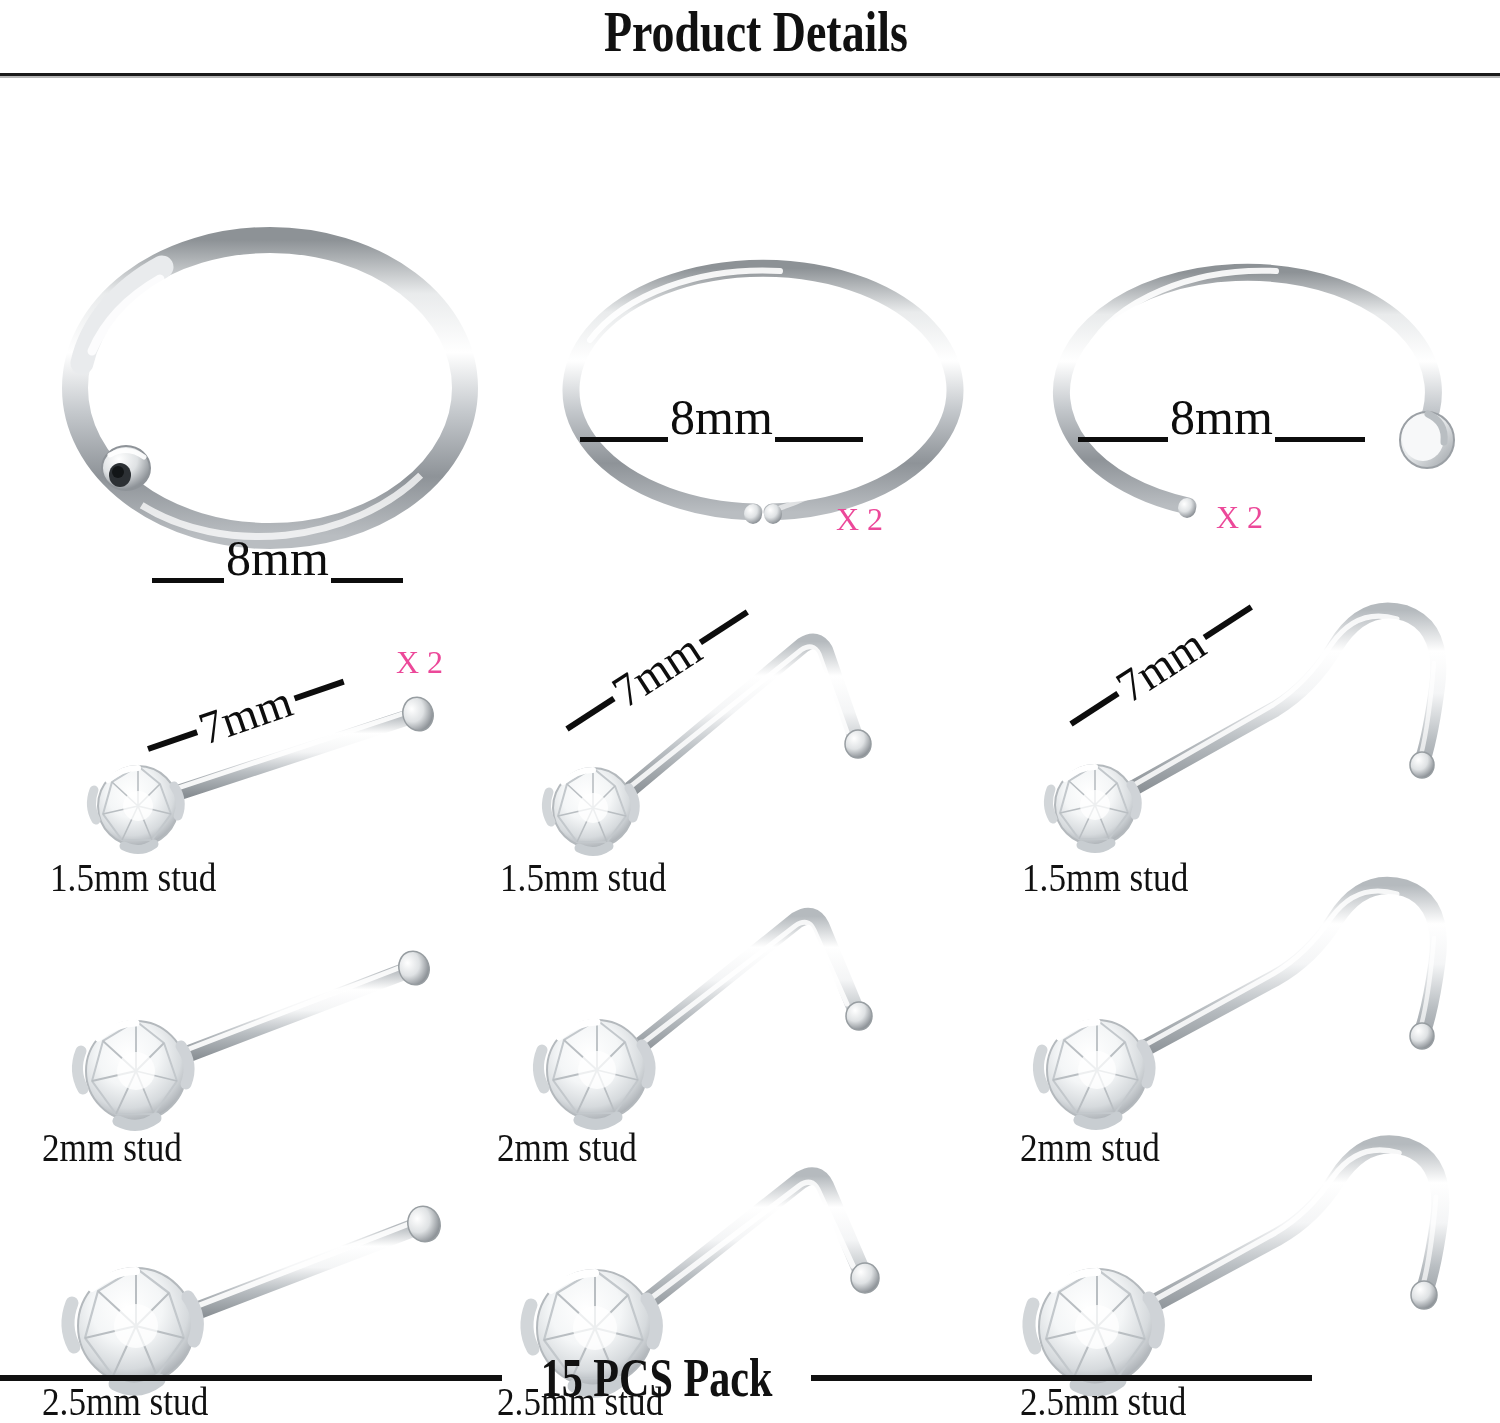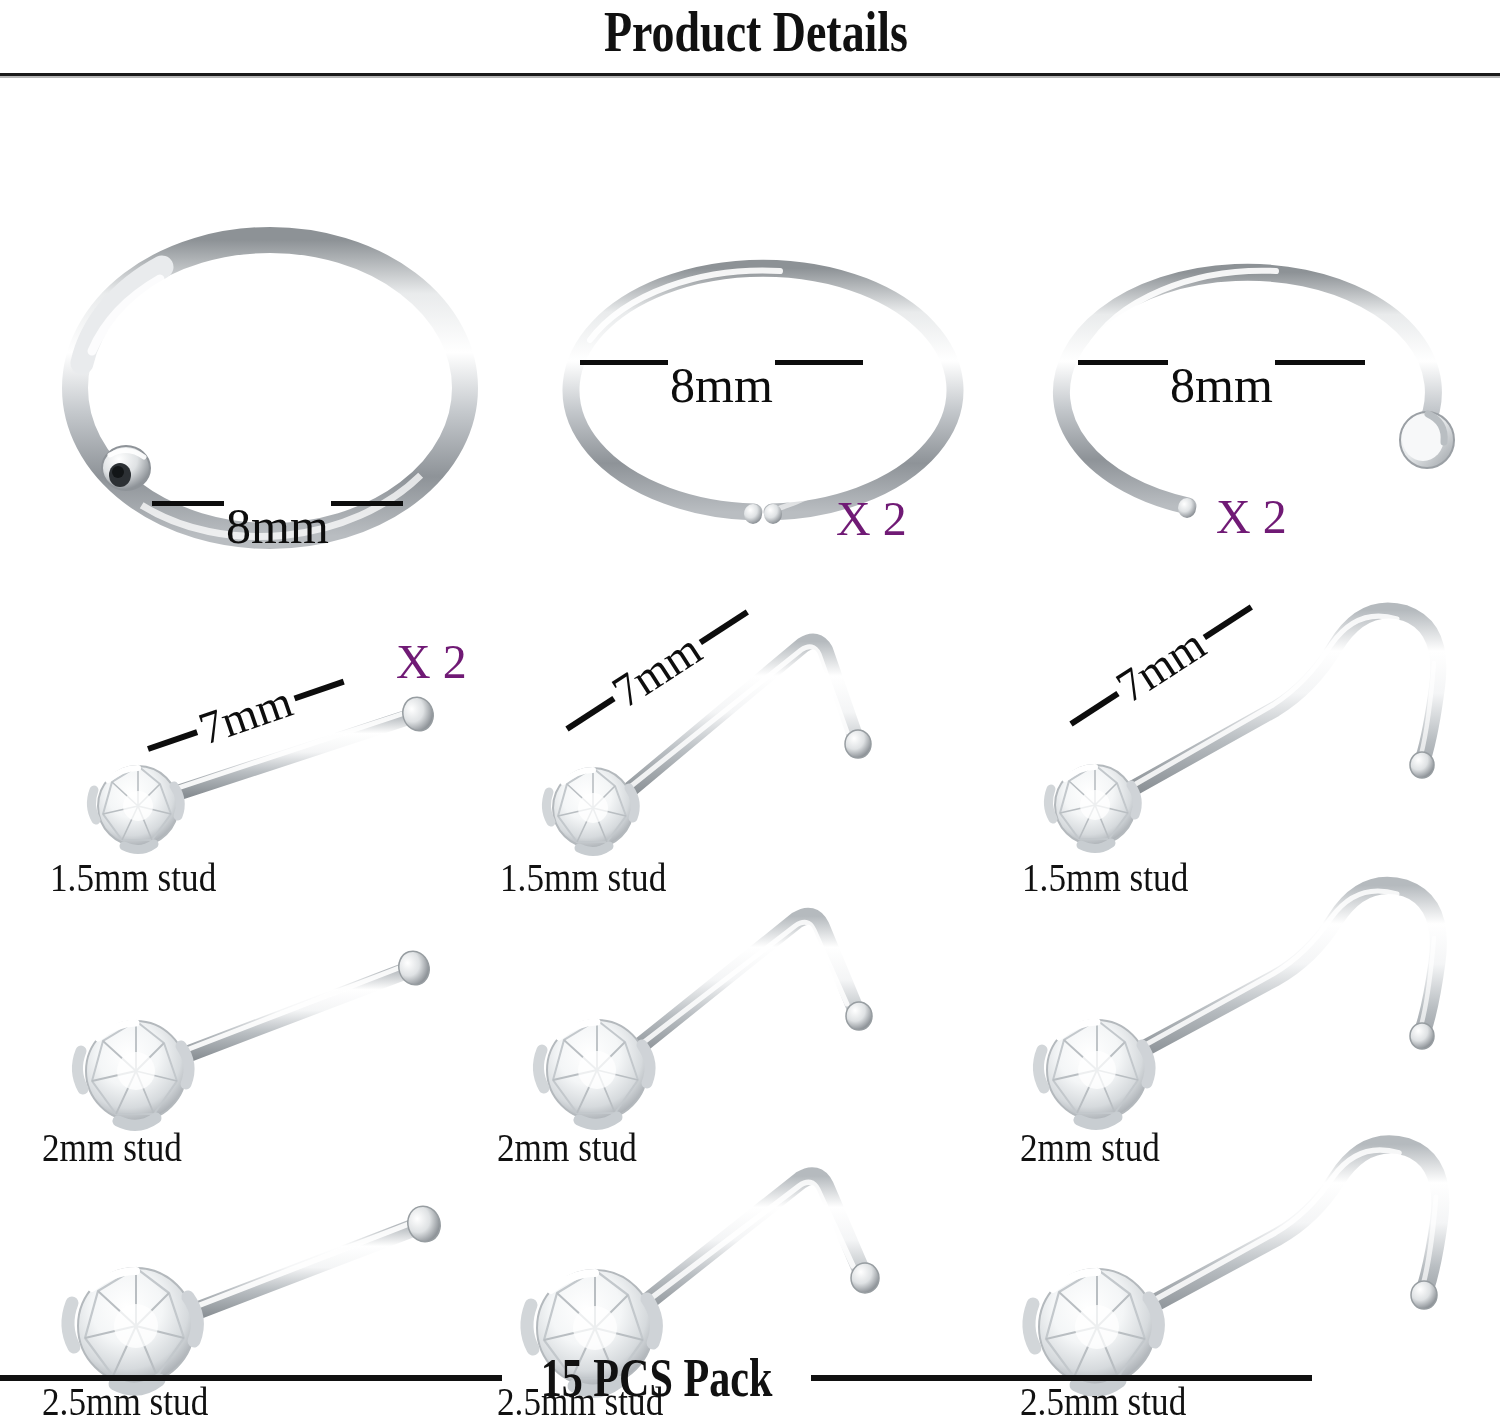--- a/index.html
+++ b/index.html
@@ -57,33 +57,34 @@
     line-height: 44px;
     color: #111111;
     transform: scaleX(0.88);
     transform-origin: left center;
     white-space: nowrap;
   }
 
   .qty-label {
     position: absolute;
     font-family: "Liberation Serif", "DejaVu Serif", serif;
-    font-size: 48px;
+    font-size: 32px;
     line-height: 42px;
-    color: #701a75;
+    color: #ec4899;
     white-space: nowrap;
   }
 
   
   .dim-h {
     position: absolute;
     display: flex;
-    align-items: flex-start;
+    align-items: flex-end;
     white-space: nowrap;
     pointer-events: none;
+    margin-top: 32px;
   }
   .dim-h .bar {
     height: 5px;
     background: #0d0d0d;
   }
   .dim-h .txt {
     font-family: "Liberation Serif", "DejaVu Serif", serif;
     font-size: 50px;
     line-height: 50px;
     color: #0d0d0d;

